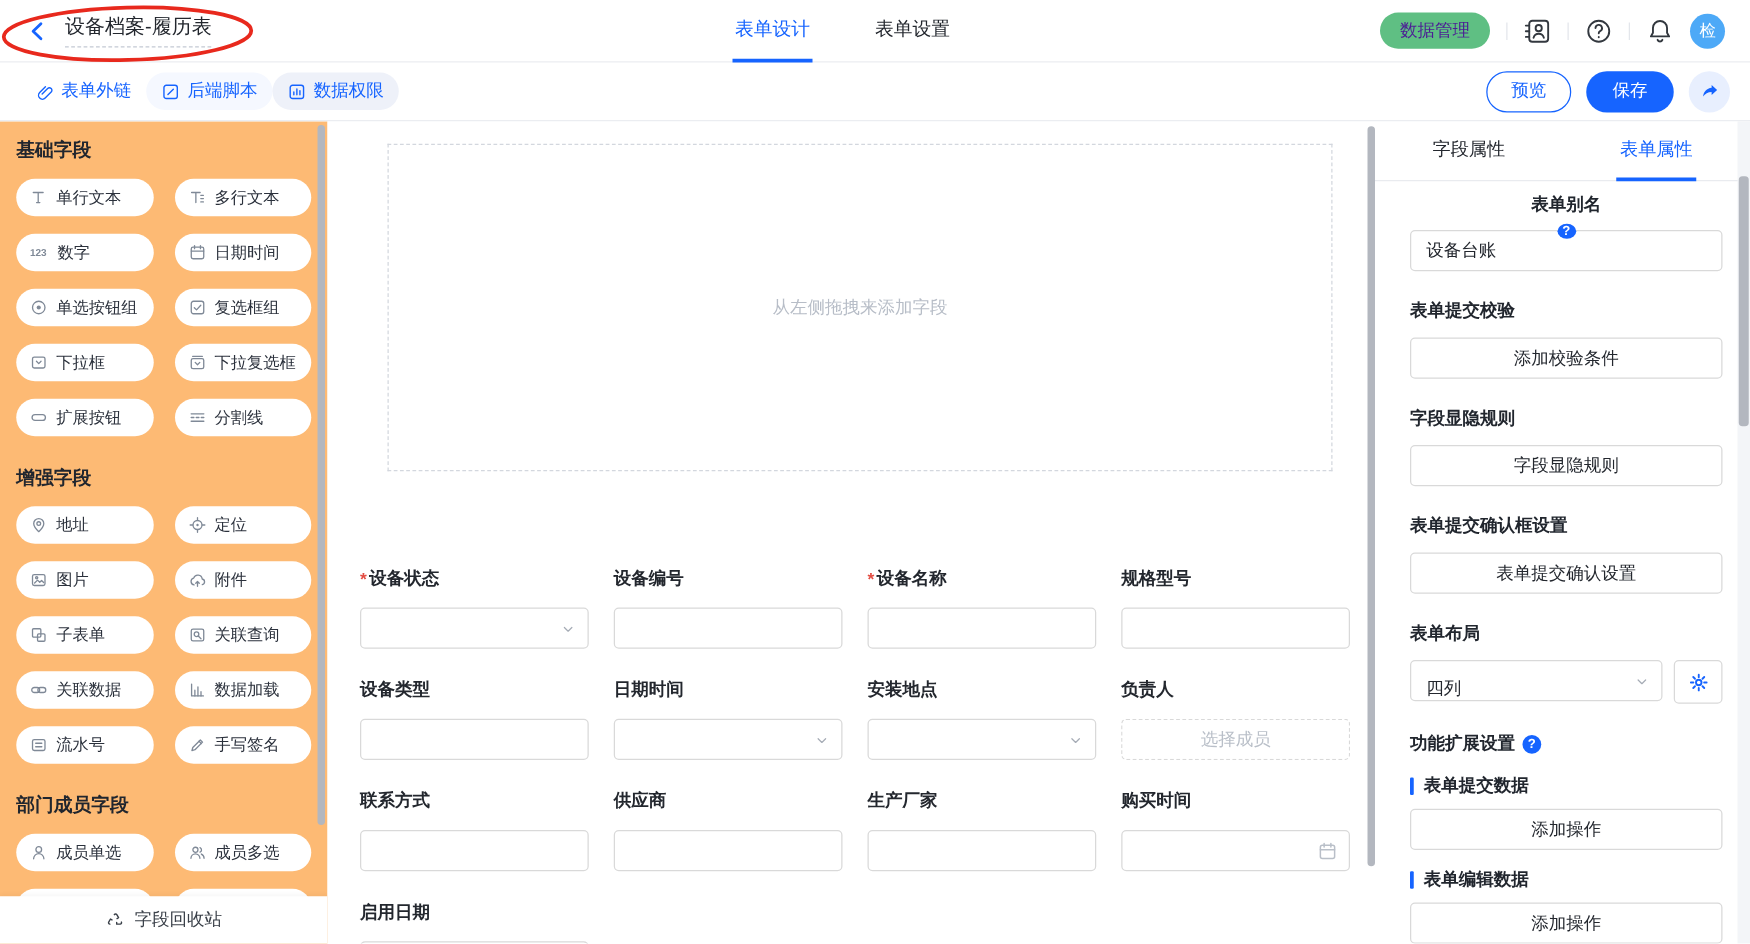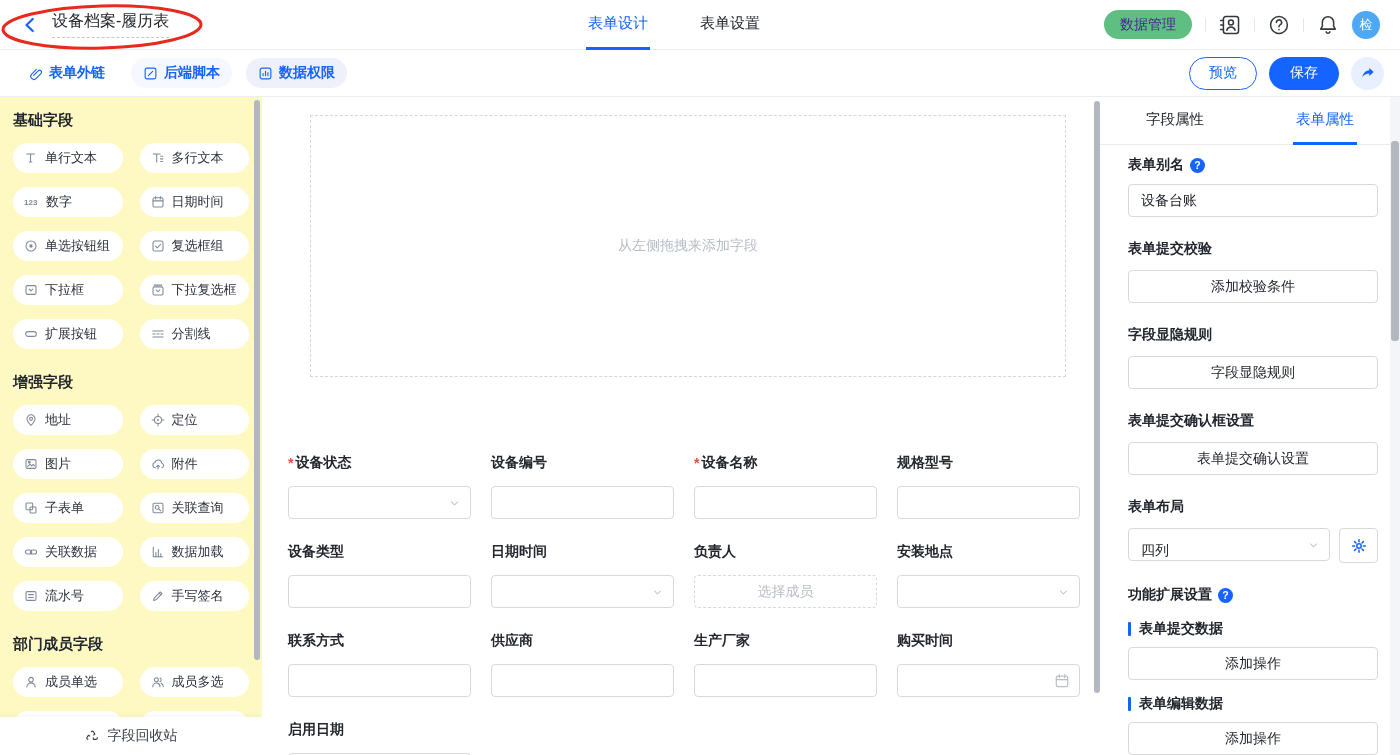--- a/index.html
+++ b/index.html
@@ -19,33 +19,33 @@
   .hdr-tab.active{color:#1664ff;border-bottom-color:#1664ff;font-weight:500;}
   .hdr-right{margin-left:auto;display:flex;align-items:center;gap:13px;}
   .btn-green{height:29px;padding:0 16px;border:none;border-radius:15px;background:#5fbf83;color:#4c1d95;font-size:14px;cursor:pointer;font-family:inherit;}
   .vdiv{width:1px;height:14px;background:#e3e6eb;}
   .icon-btn{width:22px;height:22px;color:#33383f;cursor:pointer;}
   .icon-btn svg{width:22px;height:22px;stroke-width:1.1;}
   .avatar{width:28px;height:28px;border-radius:50%;background:#4da9f7;color:#fff;font-size:13px;display:flex;align-items:center;justify-content:center;cursor:pointer;}
 
   
   .tbr{position:absolute;left:0;top:50px;right:0;height:47px;background:#fff;border-bottom:1px solid #ebedf1;display:flex;align-items:center;padding:0 16px;box-sizing:border-box;z-index:9;}
-  .tbr-actions{display:flex;align-items:center;gap:14px;font-weight:bold;}
+  .tbr-actions{display:flex;align-items:center;}
   .tbr-btn{display:flex;align-items:center;gap:6px;height:30px;padding:0 12px;border-radius:16px;color:#1664ff;font-size:14px;cursor:pointer;}
   .tbr-btn svg{width:15px;height:15px;}
   .tbr-btn.bg-light{background:#f5f8ff;}
   .tbr-btn.bg-strong{background:#eef1f9;}
   .tbr-right{margin-left:auto;display:flex;align-items:center;gap:12px;}
   .btn-preview{height:33px;padding:0 19px;border:1px solid #1664ff;background:#fff;color:#1664ff;border-radius:17px;font-size:14px;cursor:pointer;font-family:inherit;}
   .btn-save{height:33px;padding:0 21px;border:none;background:#1664ff;color:#fff;border-radius:17px;font-size:14px;cursor:pointer;font-family:inherit;}
   .btn-share{width:33px;height:33px;border-radius:50%;background:#e8effe;color:#1664ff;display:flex;align-items:center;justify-content:center;cursor:pointer;}
   .btn-share svg{width:16px;height:16px;}
 
   
-  .sidebar{position:absolute;left:0;top:97px;bottom:0;width:262px;background:#fef9c3;overflow:hidden;}
+  .sidebar{position:absolute;left:0;top:97px;bottom:0;width:262px;background:#fdba74;overflow:hidden;}
   .palette{padding:14px 13px 60px;}
   .sec-title{font-size:15px;font-weight:700;color:#21262e;margin:0 0 13px;}
   .sec-title.mt{margin-top:24px;}
   .pill-grid{display:grid;grid-template-columns:1fr 1fr;gap:14px 17px;}
   .pill{height:30px;background:#fff;border-radius:15px;display:flex;align-items:center;gap:7px;padding:0 4px 0 11px;font-size:13px;color:#2b313c;cursor:grab;white-space:nowrap;overflow:hidden;}
   .pill svg{width:14px;height:14px;color:#7f8997;flex:none;}
   .num-glyph{font-size:8px;font-weight:700;color:#7f8997;width:15px;flex:none;letter-spacing:0;}
   .recycle-bar{position:absolute;left:0;right:0;bottom:0;height:38px;background:#fff;display:flex;align-items:center;justify-content:center;gap:8px;font-size:14px;color:#3a4049;cursor:pointer;z-index:2;box-shadow:0 -1px 4px rgba(31,35,41,.05);}
   .recycle-bar svg{width:15px;height:15px;color:#3a4049;}
   .scroll-thumb{position:absolute;background:#b3b7bf;border-radius:3px;z-index:3;}
@@ -71,21 +71,21 @@
   .f-control.member{border-style:dashed;display:flex;align-items:center;justify-content:center;color:#b9bfc8;font-size:14px;cursor:pointer;}
 
   
   .props{position:absolute;left:1100px;top:97px;right:0;bottom:0;background:#fff;}
   .props-tabs{height:48px;border-bottom:1px solid #e9ebef;display:flex;box-sizing:border-box;}
   .p-tab{flex:1;display:flex;justify-content:center;cursor:pointer;}
   .p-tab span{display:flex;align-items:center;height:48px;font-size:14.5px;color:#23272e;border-bottom:3px solid transparent;box-sizing:border-box;padding:0 3px;}
   .p-tab.active span{color:#1664ff;border-bottom-color:#1664ff;}
   .props-body{padding:0 22px 0 28px;}
   .p-label{display:flex;align-items:center;gap:6px;font-size:14px;font-weight:700;color:#21262e;margin:22px 0 11px;height:20px;}
-  .p-label.first{margin:10px 0 9px;}
+  .p-label.first{margin:10px 0 9px;flex-direction:column;}
   .help-badge{width:15px;height:15px;border-radius:50%;background:#1664ff;color:#fff;font-size:10.5px;font-weight:700;display:inline-flex;align-items:center;justify-content:center;cursor:pointer;}
   .p-input{height:33px;border:1px solid #d9d9d9;border-radius:4px;display:flex;align-items:center;padding:0 12px;font-size:14px;color:#23272e;box-sizing:border-box;cursor:text;}
   .p-btn{height:33px;width:100%;border:1px solid #d9d9d9;border-radius:4px;background:#fff;font-size:14px;color:#23272e;cursor:pointer;display:flex;align-items:center;justify-content:center;box-sizing:border-box;font-family:inherit;}
   .layout-row{display:flex;gap:9px;}
   .layout-select{flex:1;position:relative;height:33px;border:1px solid #d9d9d9;border-radius:4px;display:flex;align-items:flex-end;padding:0 12px;font-size:14px;color:#23272e;box-sizing:border-box;cursor:pointer;}
   .layout-select .chev{position:absolute;right:9px;top:10px;width:13px;height:13px;color:#a6acb6;}
   .gear-btn{width:37px;height:33px;border:1px solid #d9d9d9;border-radius:4px;background:#fff;color:#1664ff;display:flex;align-items:center;justify-content:center;cursor:pointer;flex:none;}
   .gear-btn svg{width:16px;height:16px;stroke-width:1.5;}
   .grp-label{display:flex;align-items:center;gap:8px;font-size:14px;font-weight:700;color:#21262e;margin:14px 0 8px;height:20px;}
   .blue-bar{width:3px;height:14px;background:#1664ff;border-radius:1px;flex:none;}
@@ -407,34 +407,34 @@
               <span>日期时间</span>
             </div>
             <div class="f-control select">
               <svg class="chev" viewBox="0 0 16 16" fill="none" stroke="currentColor" stroke-width="1.2" stroke-linecap="round" stroke-linejoin="round">
                 <path d="M4.3 6.1 8 9.8l3.7-3.7"></path>
               </svg>
             </div>
           </div>
           <div class="f-field">
             <div class="f-label">
-              <span>负责人</span>
-            </div>
-            <div class="f-control member">
-              <span>选择成员</span>
-            </div>
-          </div>
-          <div class="f-field">
-            <div class="f-label">
               <span>安装地点</span>
             </div>
             <div class="f-control select">
               <svg class="chev" viewBox="0 0 16 16" fill="none" stroke="currentColor" stroke-width="1.2" stroke-linecap="round" stroke-linejoin="round">
                 <path d="M4.3 6.1 8 9.8l3.7-3.7"></path>
               </svg>
+            </div>
+          </div>
+          <div class="f-field">
+            <div class="f-label">
+              <span>负责人</span>
+            </div>
+            <div class="f-control member">
+              <span>选择成员</span>
             </div>
           </div>
         </div>
         <div class="f-row">
           <div class="f-field">
             <div class="f-label">
               <span>联系方式</span>
             </div>
             <div class="f-control"></div>
           </div>

